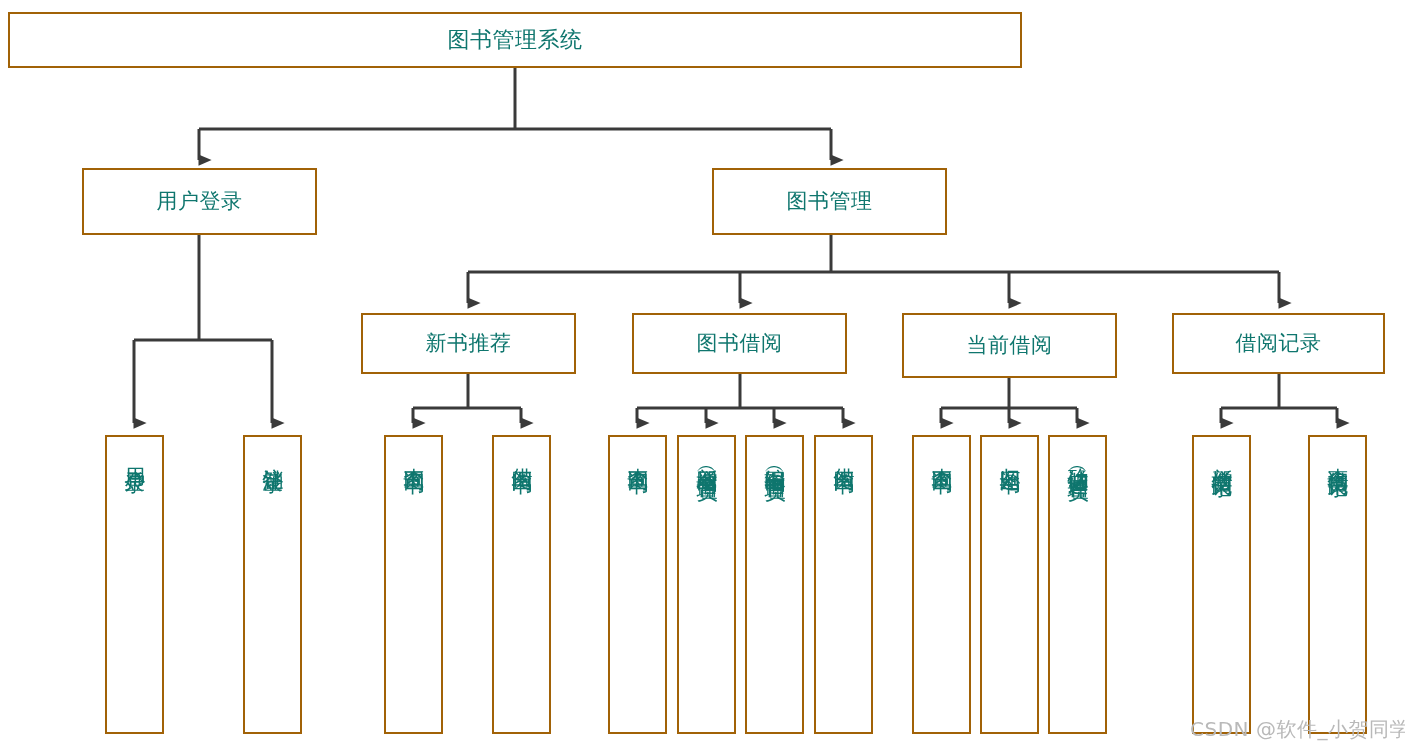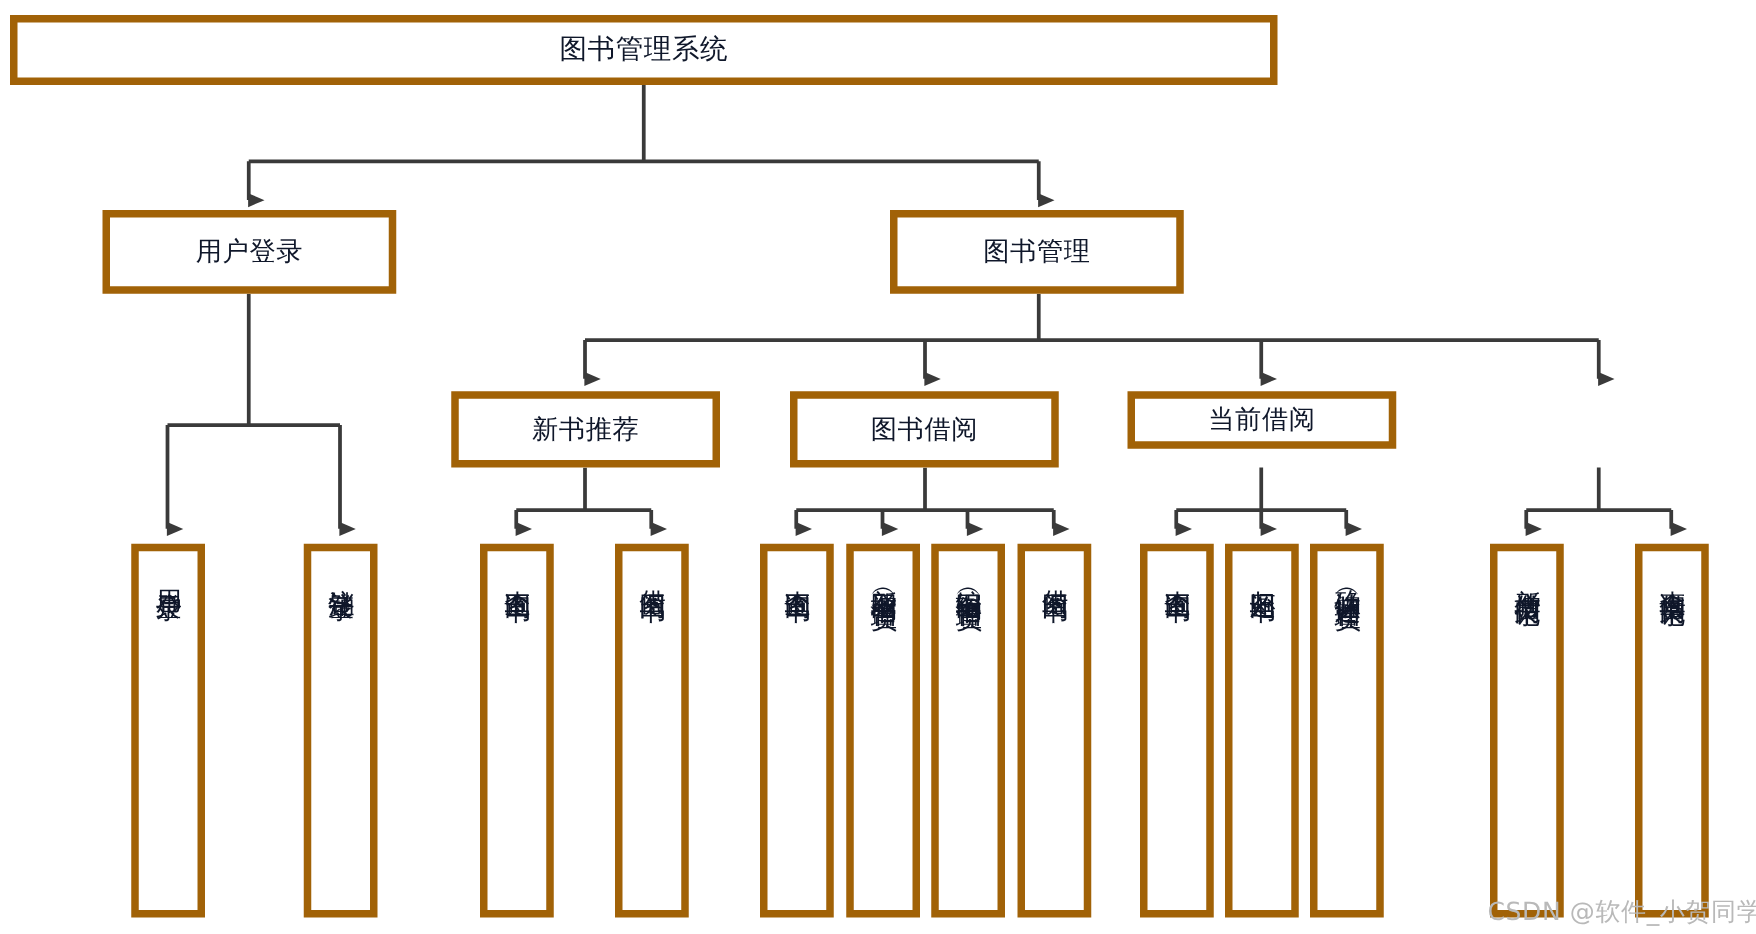--- a/index.html
+++ b/index.html
@@ -23,25 +23,25 @@
     left: 0;
     top: 0;
     width: 1405px;
     height: 747px;
     pointer-events: none;
   }
   .node {
     position: absolute;
     box-sizing: border-box;
     background: #ffffff;
-    border: 6px solid #a16207;
+    border: 2px solid #a16207;
     display: flex;
     align-items: center;
     justify-content: center;
-    color: #0f172a;
+    color: #0f766e;
   }
   .node .lbl {
     display: block;
     text-align: center;
     line-height: 1.12;
     white-space: nowrap;
   }
   
   .node.horiz .lbl {
     font-size: 21px;
@@ -146,24 +146,27 @@
   </div>
 
   <div class="node horiz" style="left:361px; top:313px; width:215px; height:61px;">
     <span class="lbl">新书推荐</span>
   </div>
 
   <div class="node horiz" style="left:632px; top:313px; width:215px; height:61px;">
     <span class="lbl">图书借阅</span>
   </div>
 
-  <div class="node horiz" style="left:902px; top:313px; width:215px; height:46px;">
+  <div class="node horiz" style="left:902px; top:313px; width:215px; height:65px;">
     <span class="lbl">当前借阅</span>
   </div>
 
+  <div class="node horiz" style="left:1172px; top:313px; width:213px; height:61px;">
+    <span class="lbl">借阅记录</span>
+  </div>
 
   <div class="node vert" style="left:105px; top:435px; width:59px; height:299px;">
     <span class="lbl">用户登录</span>
   </div>
 
   <div class="node vert" style="left:243px; top:435px; width:59px; height:299px;">
     <span class="lbl">注销登录</span>
   </div>
 
   <div class="node vert" style="left:384px; top:435px; width:59px; height:299px;">

